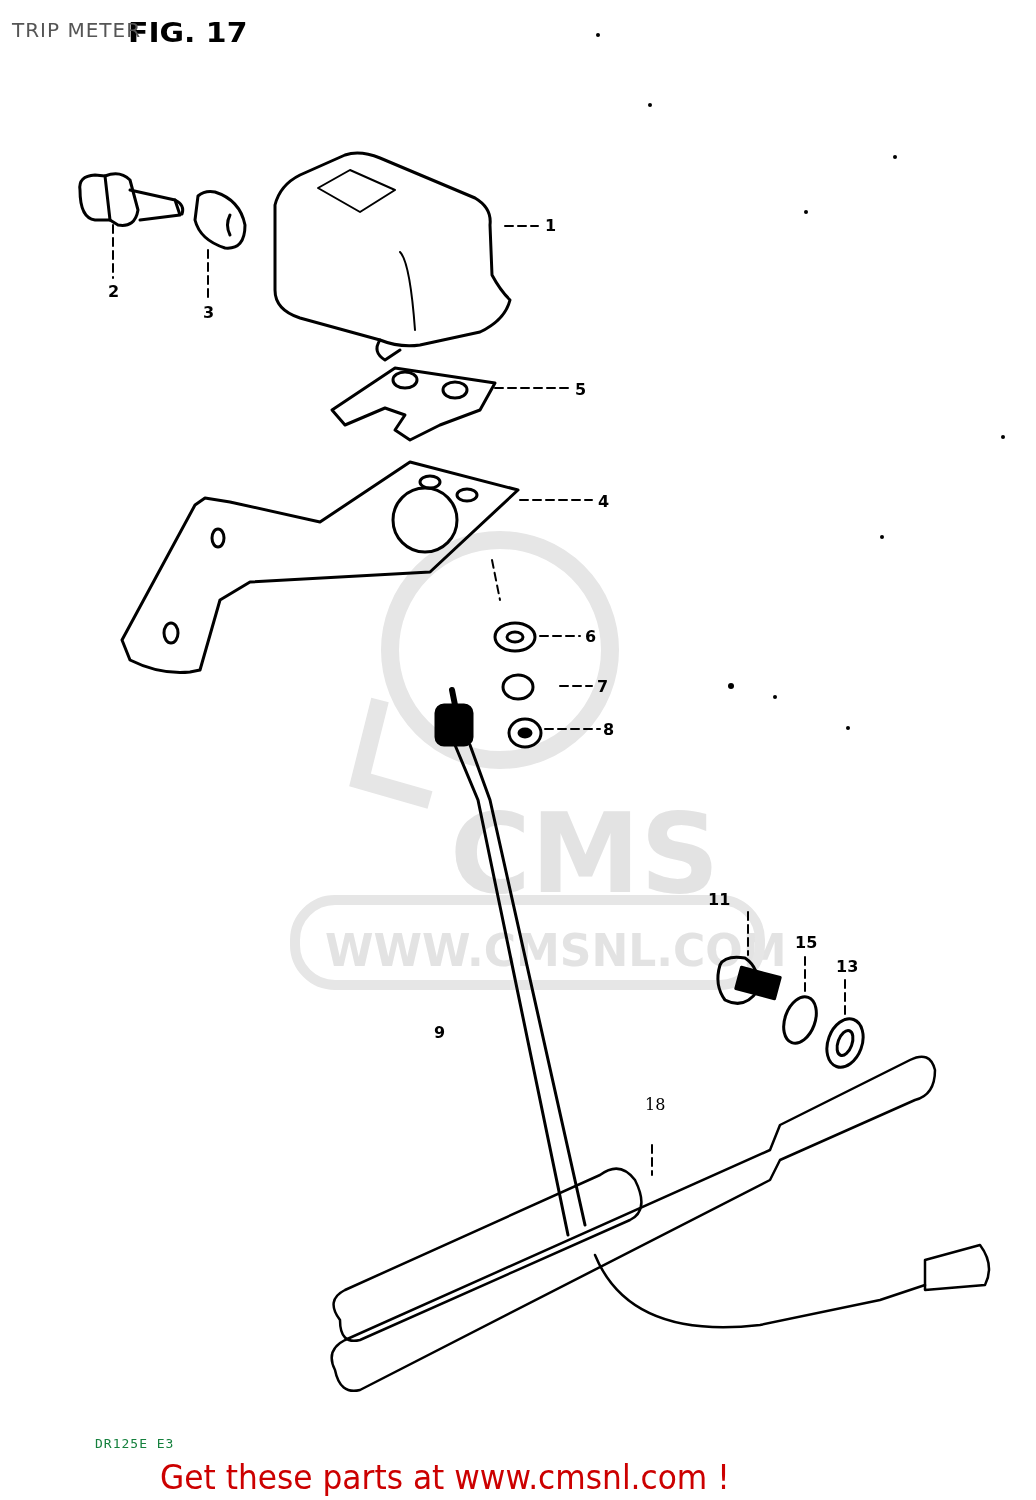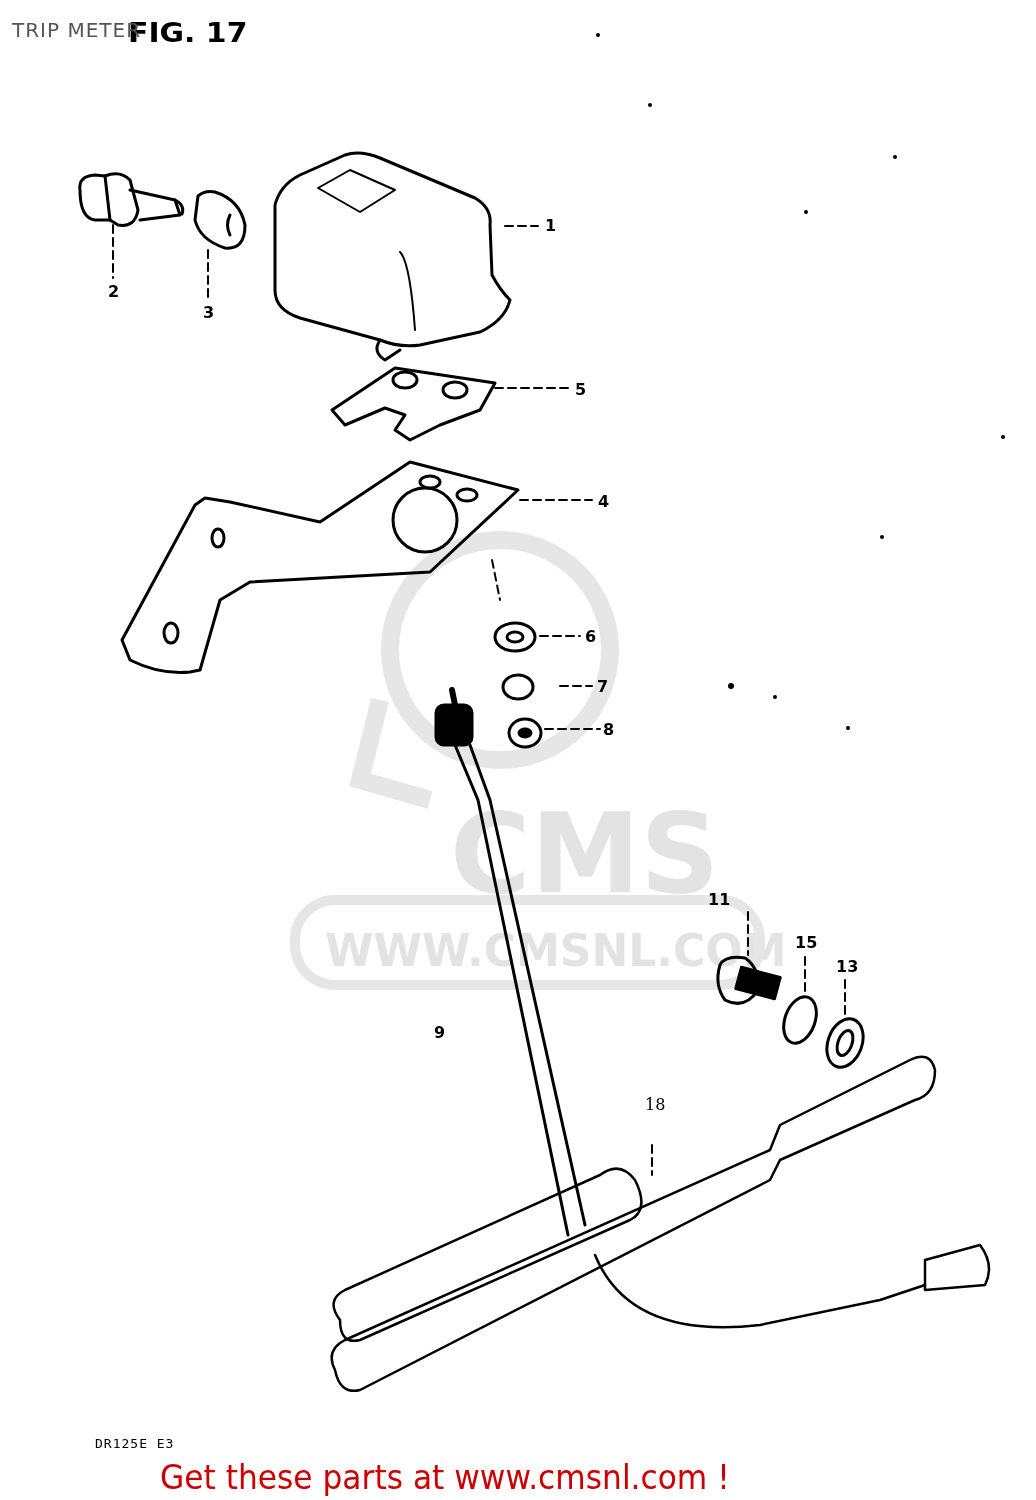--- a/index.html
+++ b/index.html
@@ -1,21 +1,21 @@
 <!DOCTYPE html>
 <html><head>
 <meta charset="utf-8">
 <style>
   html,body{margin:0;padding:0;background:#fff;}
   body{width:1036px;height:1500px;position:relative;overflow:hidden;font-family:"Liberation Sans",sans-serif;}
   .abs{position:absolute;}
   .title-overlay{left:12px;top:18px;font-size:20px;color:#555;letter-spacing:1px;font-family:"DejaVu Sans",sans-serif;z-index:3;}
   .fig-label{left:128px;top:18px;font-size:26px;font-weight:bold;color:#000;font-family:"DejaVu Sans",sans-serif;transform:scaleX(1.15);transform-origin:left;z-index:2;}
   .callout{font-size:16px;font-weight:bold;color:#000;font-family:"DejaVu Sans",sans-serif;}
-  .model-code{left:95px;top:1436px;font-size:13px;color:#000000;font-family:"DejaVu Sans Mono",monospace;letter-spacing:1px;}
+  .model-code{left:95px;top:1436px;font-size:13px;color:#15803d;font-family:"DejaVu Sans Mono",monospace;letter-spacing:1px;}
   .cta{left:160px;top:1457px;font-size:34px;color:#cc0000;font-family:"DejaVu Sans",sans-serif;transform:scaleX(0.92);transform-origin:left;}
   svg{position:absolute;left:0;top:0;}
   .wm{position:absolute;color:#e3e3e3;font-weight:bold;font-family:"DejaVu Sans",sans-serif;}
 </style>
 </head>
 <body>
 
 <div class="wm" style="left:450px;top:790px;font-size:110px;">CMS</div>
 <div class="wm" style="left:325px;top:925px;font-size:44px;">WWW.CMSNL.COM</div>
 

